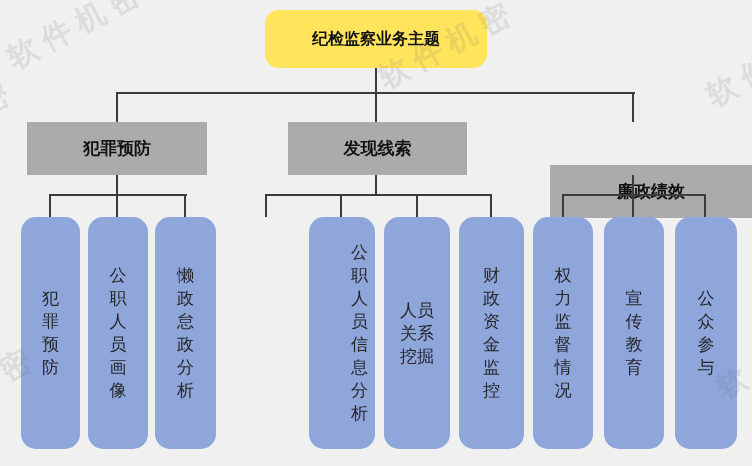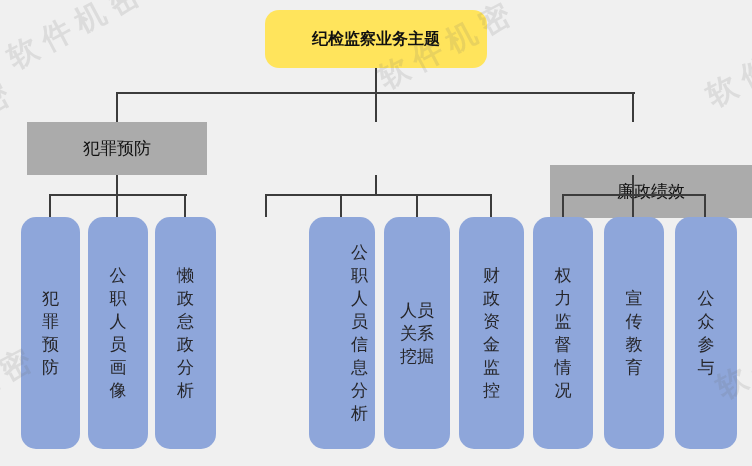--- a/index.html
+++ b/index.html
@@ -13,21 +13,21 @@
     box-sizing:border-box;text-align:center;
   }
   .root{
     left:265px;top:10px;width:222px;height:58px;
     background:#FFE45C;border-radius:14px;
     font-size:16px;font-weight:bold;color:#111;
   }
   .branch{
     top:122px;height:53px;
     background:#ABABAB;
-    font-size:17px;font-weight:normal;color:#111;
+    font-size:17px;font-weight:bold;color:#111;
   }
   .leaf{
     top:217px;height:232px;
     background:#8EA6DA;border-radius:15px;
     font-size:17px;line-height:23px;color:#26262a;
     white-space:pre-line;
   }
   .vline,.hline{position:absolute;background:#3c3c3c;}
   .wm{
     position:absolute;z-index:9;pointer-events:none;
@@ -50,20 +50,21 @@
 
   <div class="node root">纪检监察业务主题</div>
 
   <div class="vline" style="left:375px;top:68px;width:2px;height:25px;"></div>
   <div class="hline" style="left:116px;top:92px;width:519px;height:2px;"></div>
   <div class="vline" style="left:116px;top:92px;width:2px;height:30px;"></div>
   <div class="vline" style="left:375px;top:92px;width:2px;height:30px;"></div>
   <div class="vline" style="left:632px;top:92px;width:2px;height:30px;"></div>
 
   <div class="node branch" style="left:27px;width:180px;">犯罪预防</div>
+  <div class="node branch" style="left:288px;width:179px;">发现线索</div>
   <div class="node branch" style="left:550px;width:202px;margin-top:43px;">廉政绩效</div>
 
   <div class="vline" style="left:116px;top:175px;width:2px;height:21px;"></div>
   <div class="hline" style="left:49px;top:194px;width:138px;height:2px;"></div>
   <div class="vline" style="left:49px;top:194px;width:2px;height:23px;"></div>
   <div class="vline" style="left:116px;top:194px;width:2px;height:23px;"></div>
   <div class="vline" style="left:184px;top:194px;width:2px;height:23px;"></div>
 
   <div class="vline" style="left:375px;top:175px;width:2px;height:21px;"></div>
   <div class="hline" style="left:265px;top:194px;width:227px;height:2px;"></div>

